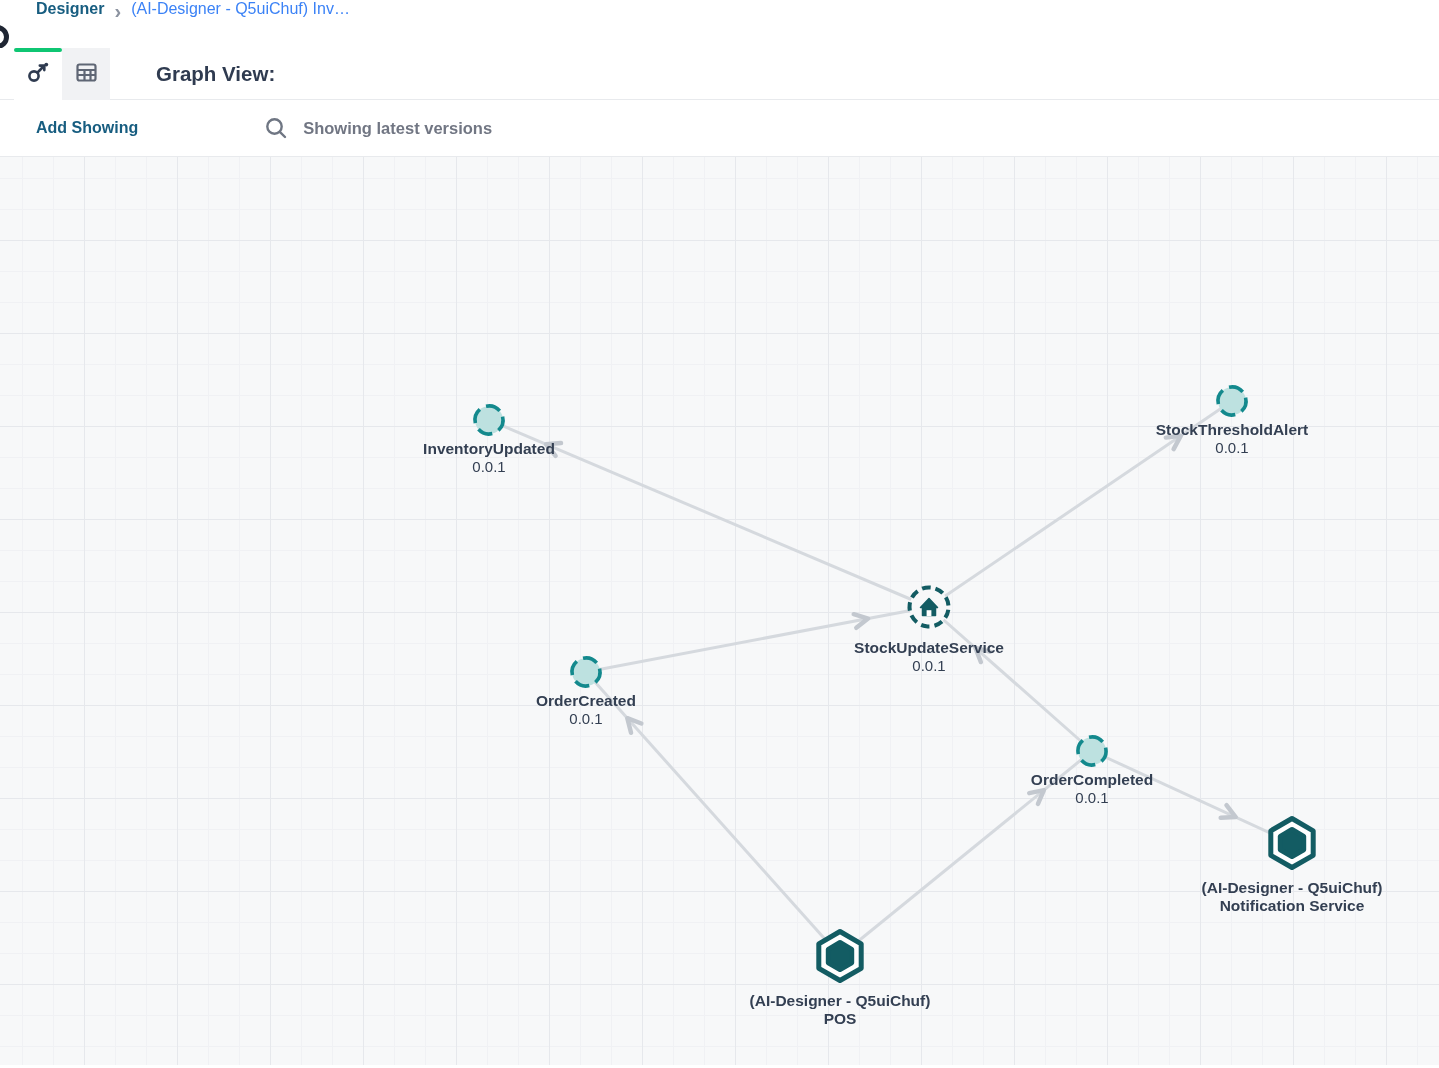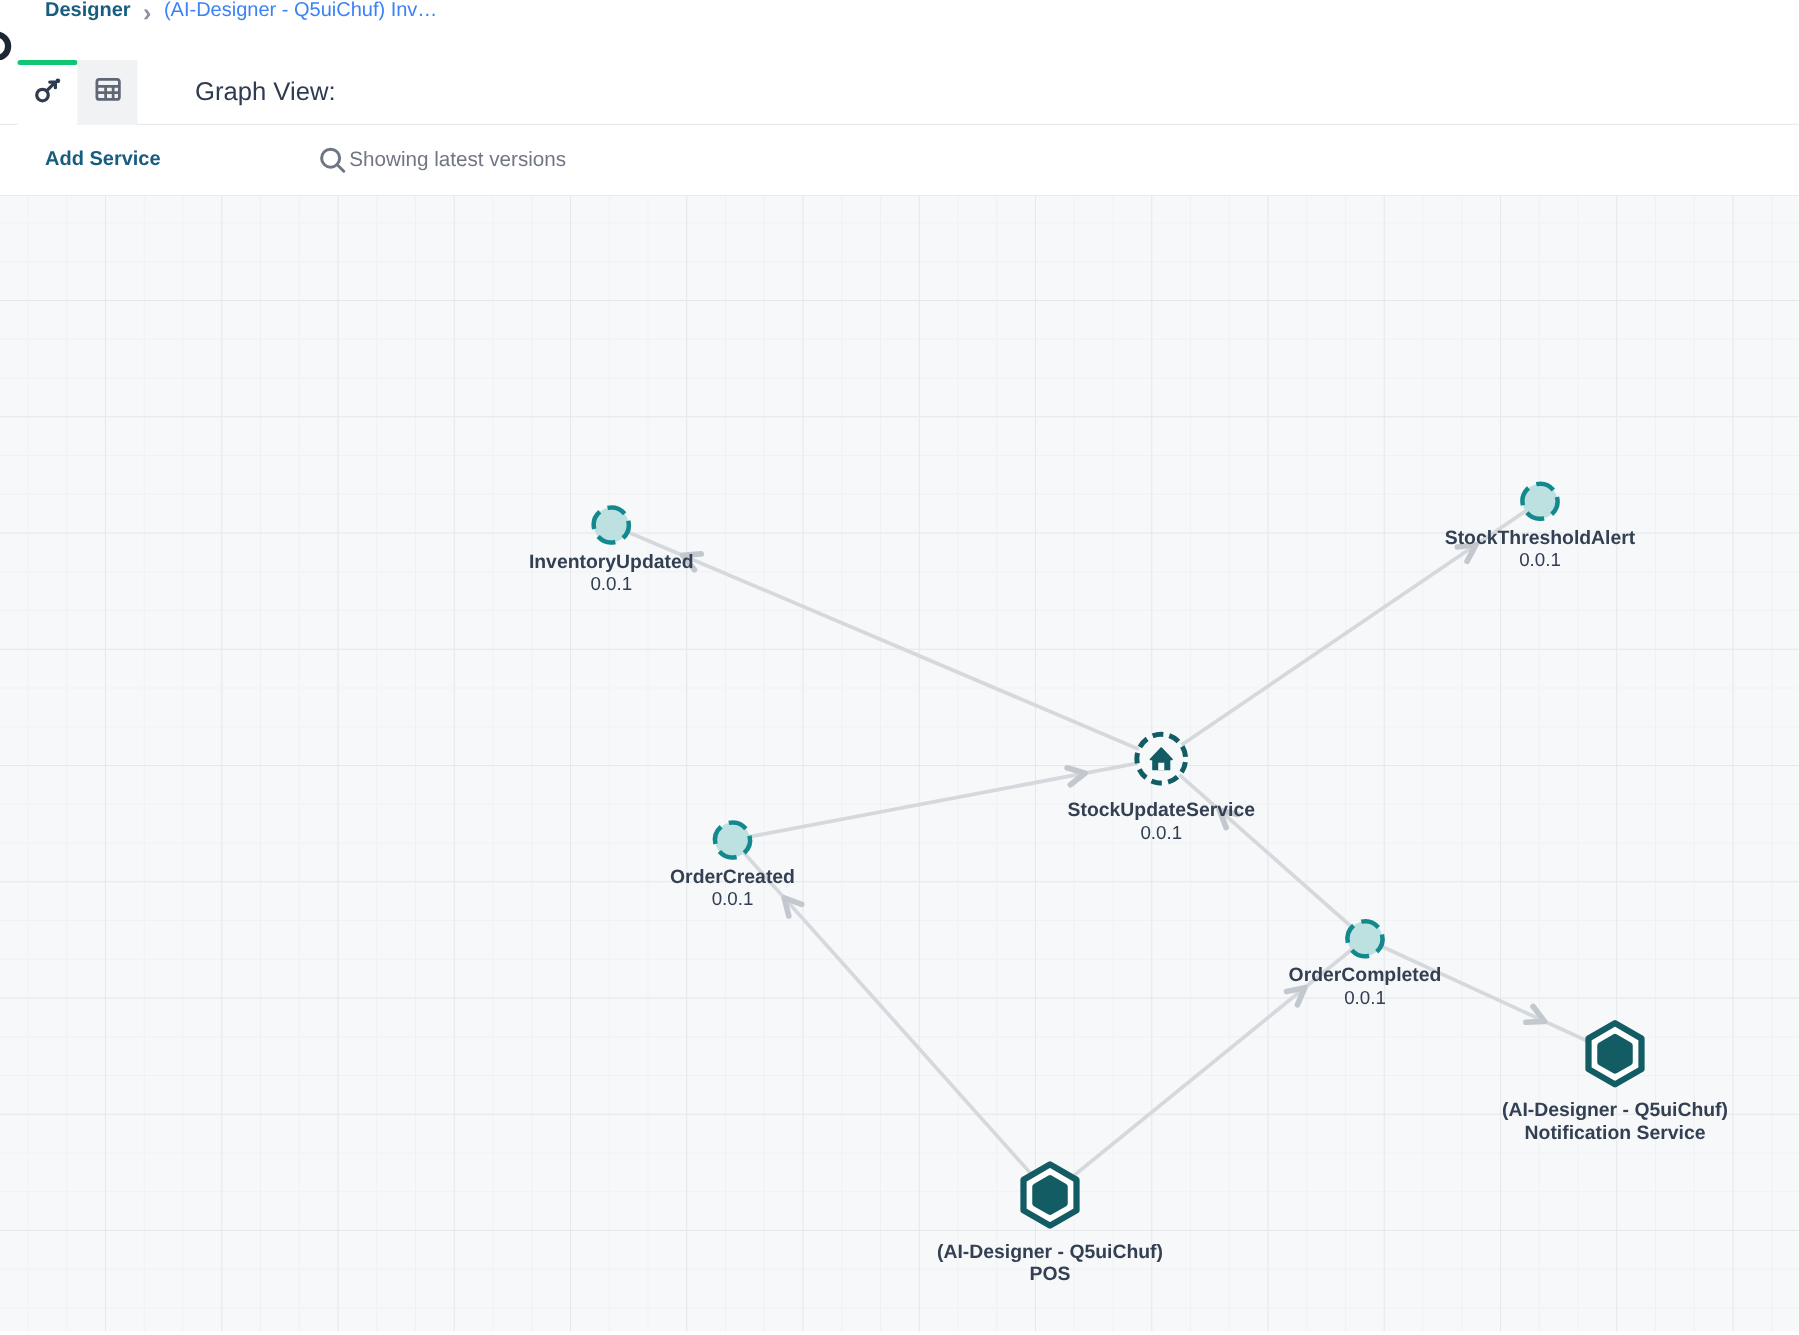--- a/index.html
+++ b/index.html
@@ -19,31 +19,31 @@
   .tabs-row { position:relative; height:52px; display:flex; align-items:stretch;
     padding-left:14px; background:#fff; border-bottom:1px solid #e8eaed; }
   .vtab { width:48px; height:52px; display:flex; align-items:center; justify-content:center;
     position:relative; cursor:pointer; }
   .vtab.active { background:#fff; }
   .vtab.active .tab-indicator { position:absolute; top:0; left:0; right:0; height:4px;
     border-radius:2px; }
   .vtab.inactive { background:#f1f2f4; }
   .page-title { position:absolute; left:156px; top:0; height:52px; display:flex;
     align-items:center; font-size:20.5px; color:#2f3b50; }
-  .page-title .t-label { font-weight:400; margin-right:9px; }
+  .page-title .t-label { font-weight:700; margin-right:9px; }
   .page-title .t-name { font-weight:800; letter-spacing:0.1px; }
 
   
   .toolbar { height:57px; display:flex; align-items:center; padding-left:36px;
     background:#fff; border-bottom:1px solid #e8eaed; }
   .add-objects { font-size:16px; font-weight:700; color:#175d80; cursor:pointer; }
   .search-wrap { display:flex; align-items:center; margin-left:125px; }
   .search-input { border:none; outline:none; font-size:16.5px; color:#424c60;
-    width:420px; background:transparent;
-    font-family:"Liberation Sans","DejaVu Sans",sans-serif; }
+    margin-left:14px; width:420px; background:transparent;
+    font-family:"Liberation Sans","DejaVu Sans",sans-serif;font-weight:bold; }
   .search-input::placeholder { color:#717683; opacity:1; }
 
   
   .canvas { position:relative; width:1439px; height:908px; background-color:#f7f8f9;
     background-image:
       linear-gradient(to right, #e6e8ec 1px, transparent 1px),
       linear-gradient(to bottom, #e6e8ec 1px, transparent 1px),
       linear-gradient(to right, #f0f1f4 1px, transparent 1px),
       linear-gradient(to bottom, #f0f1f4 1px, transparent 1px);
     background-size:93px 93px, 93px 93px, 31px 31px, 31px 31px;
@@ -82,21 +82,21 @@
         <path d="M3.5 10 H21.5 M3.5 15 H21.5 M10.5 10 V20.5 M16.5 10 V20.5" stroke="#5f6674" stroke-width="2.2"></path>
       </svg>
     </span>
   </div>
   <div class="page-title">
     <span class="t-label">Graph View:</span>
   </div>
 </div>
 
 <div class="toolbar">
-  <span class="add-objects">Add Service</span>
+  <span class="add-objects">Add Showing</span>
   <div class="search-wrap">
     <span style="display:flex;">
       <svg width="26" height="26" viewBox="0 0 26 26" fill="none">
         <circle cx="11.5" cy="11.5" r="7.2" stroke="#6f7683" stroke-width="2.4"></circle>
         <path d="M16.8 16.8 L22 22" stroke="#6f7683" stroke-width="2.4" stroke-linecap="round"></path>
       </svg>
     </span>
     <input class="search-input" type="text" placeholder="Showing latest versions" style="">
   </div>
 </div>

